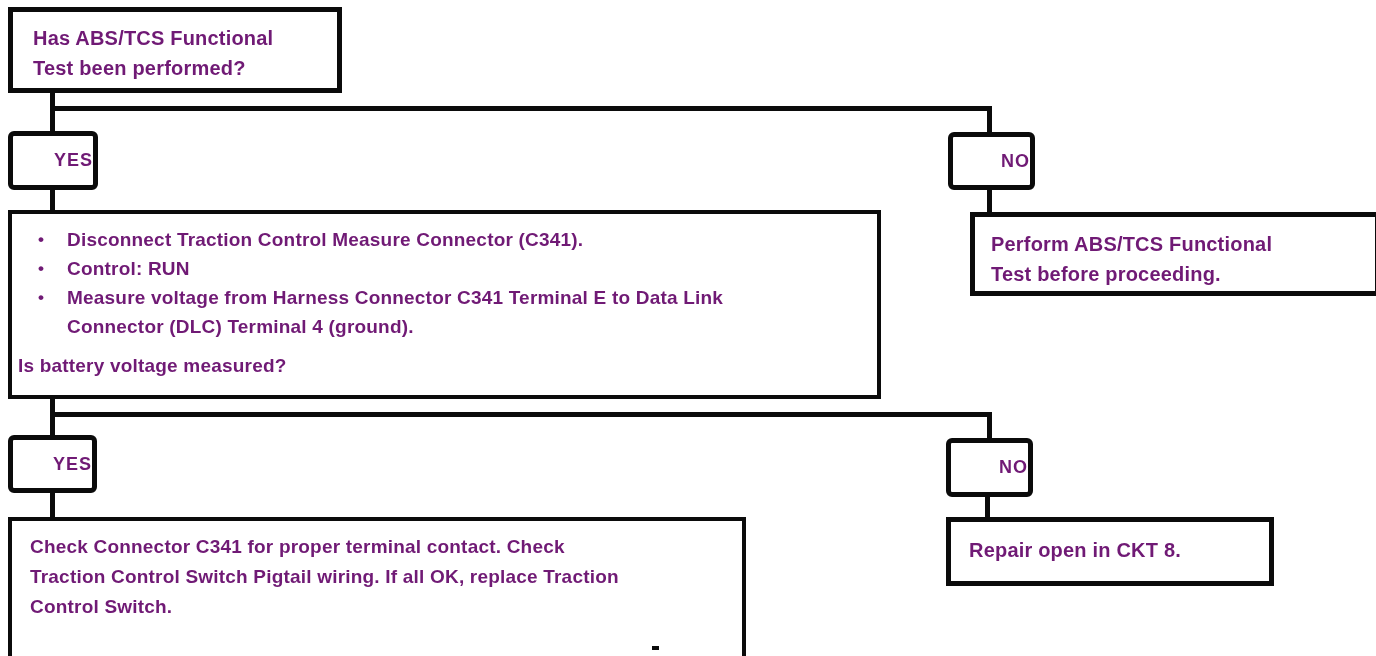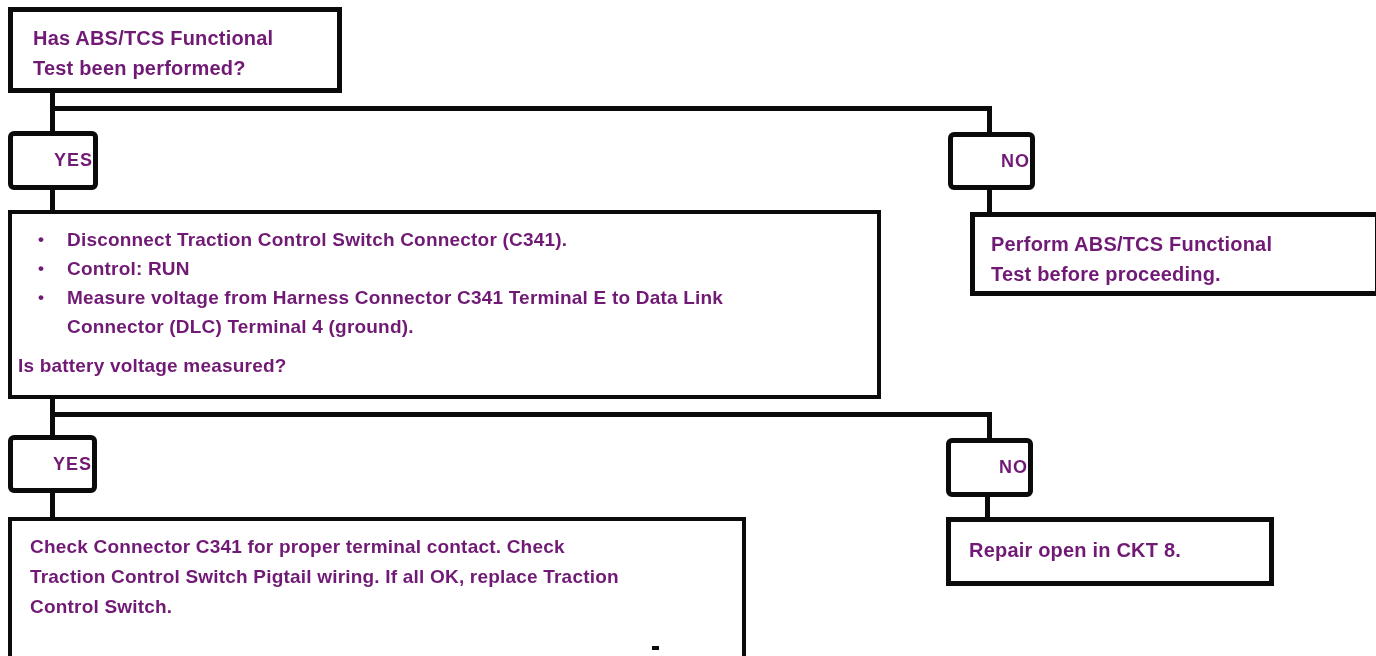--- a/index.html
+++ b/index.html
@@ -115,21 +115,21 @@
   <div class="box decision yes1">
     <span>YES</span>
   </div>
   <div class="box decision no1">
     <span>NO</span>
   </div>
 
   <div class="box action-main">
     <div class="bullet-row">
       <span class="bullet-marker">•</span>
-      <span class="bullet-text text">Disconnect Traction Control Switch Connector (C341).</span>
+      <span class="bullet-text text">Disconnect Traction Control Measure Connector (C341).</span>
     </div>
     <div class="bullet-row">
       <span class="bullet-marker">•</span>
       <span class="bullet-text text">Control:  RUN</span>
     </div>
     <div class="bullet-row">
       <span class="bullet-marker">•</span>
       <span class="bullet-text text">Measure voltage from Harness Connector C341 Terminal E to Data Link
 Connector (DLC) Terminal 4 (ground).</span>
     </div>

